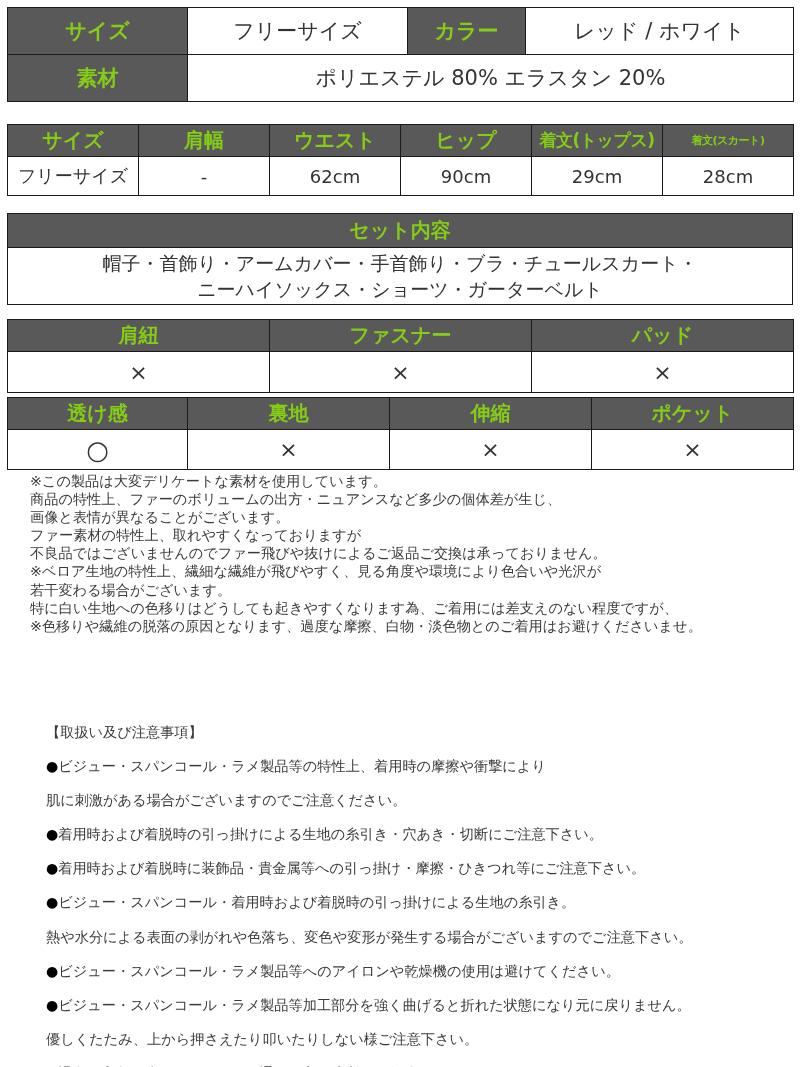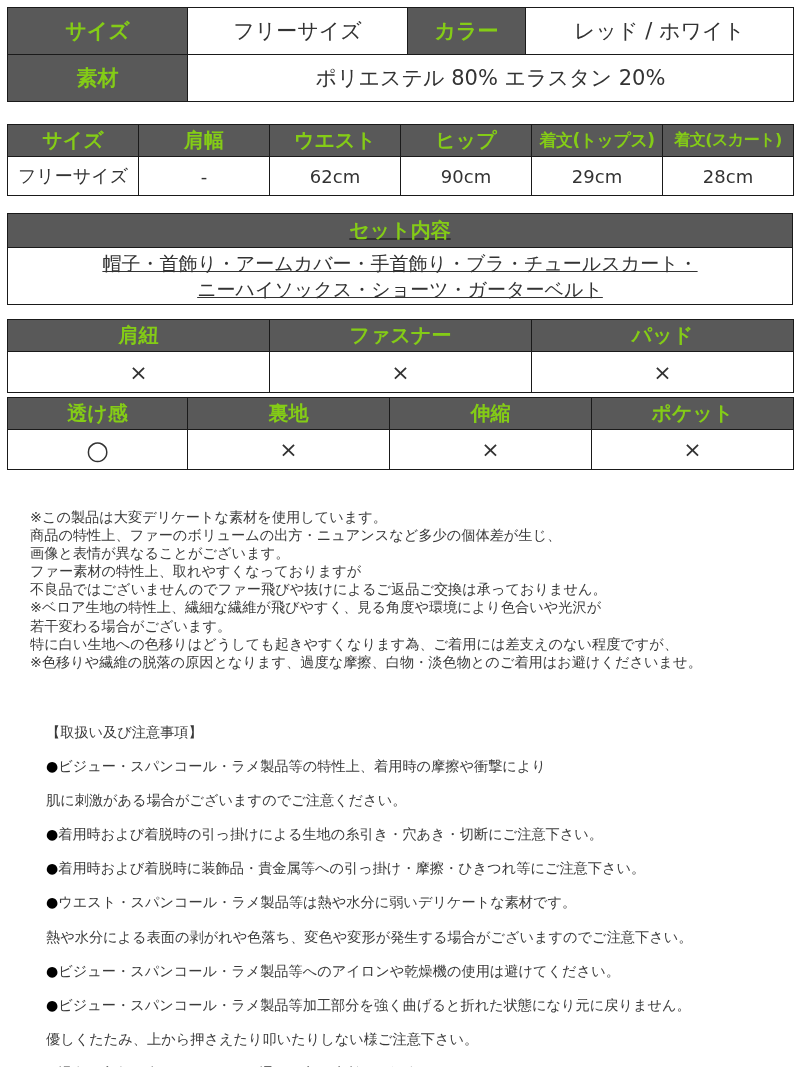--- a/index.html
+++ b/index.html
@@ -17,34 +17,34 @@
     td { background: #ffffff; color: #333333; font-weight: normal; }
 
     #t1 { top: 7px; }
     #t1 th, #t1 td { height: 46px; font-size: 21px; }
     #t1 tr:nth-child(2) th, #t1 tr:nth-child(2) td { height: 46px; }
 
     #t2 { top: 124px; }
     #t2 th { height: 31px; font-size: 20px; }
     #t2 td { height: 38px; font-size: 18px; }
 
-    #t3 { top: 213px; text-decoration: underline; }
+    #t3 { top: 213px; }
     #t3 th { height: 33px; font-size: 20px; }
     #t3 td { height: 56px; font-size: 19px; line-height: 26px; white-space: normal; }
 
     #t4 { top: 319px; }
     #t4 th { height: 31px; font-size: 20px; }
     #t4 td { height: 40px; font-size: 22px; }
 
     #t5 { top: 397px; }
     #t5 th { height: 31px; font-size: 20px; }
     #t5 td { height: 39px; font-size: 22px; }
 
     .notes {
-      position: absolute; left: 30px; top: 508px; width: 760px;
+      position: absolute; left: 30px; top: 472px; width: 760px;
       font-size: 14.2px; line-height: 18.1px; color: #3a3a3a;
     }
     .notes p { margin: 0; white-space: nowrap; }
     .care {
       position: absolute; left: 30px; top: 707px; width: 760px;
       font-size: 14.2px; line-height: 18.1px; color: #3a3a3a;
     }
     .care p { margin: 16px; white-space: nowrap; }
     .bullet { color: #000000; font-size: 14px; }
   </style>
@@ -81,21 +81,21 @@
       <col style="width:131px">
       <col style="width:131px">
     </colgroup>
   <tbody>
       <tr>
     <th>サイズ</th>
     <th>肩幅</th>
     <th>ウエスト</th>
     <th>ヒップ</th>
     <th style="font-size:17px;letter-spacing:-0.5px">着文(トップス)</th>
-    <th style="font-size:16px;letter-spacing:-0.5px">着文(スカート)</th>
+    <th style="font-size:11px;letter-spacing:-0.5px">着文(スカート)</th>
   </tr>
   <tr>
     <td>フリーサイズ</td>
     <td>-</td>
     <td>62cm</td>
     <td>90cm</td>
     <td>29cm</td>
     <td>28cm</td>
   </tr>
 </tbody>
@@ -169,19 +169,19 @@
   <p>特に白い生地への色移りはどうしても起きやすくなります為、ご着用には差支えのない程度ですが、</p>
   <p>※色移りや繊維の脱落の原因となります、過度な摩擦、白物・淡色物とのご着用はお避けくださいませ。</p>
 </div>
 
 <div class="care">
   <p>【取扱い及び注意事項】</p>
   <p><span class="bullet">●</span><span>ビジュー・スパンコール・ラメ製品等の特性上、着用時の摩擦や衝撃により</span></p>
   <p><span>肌に刺激がある場合がございますのでご注意ください。</span></p>
   <p><span class="bullet">●</span><span>着用時および着脱時の引っ掛けによる生地の糸引き・穴あき・切断にご注意下さい。</span></p>
   <p><span class="bullet">●</span><span>着用時および着脱時に装飾品・貴金属等への引っ掛け・摩擦・ひきつれ等にご注意下さい。</span></p>
-  <p><span class="bullet">●</span><span>ウエスト・スパンコール・ラメ製品等は熱や水分に弱いデリケートな素材です。</span></p>
+  <p><span class="bullet">●</span><span>ビジュー・スパンコール・着用時および着脱時の引っ掛けによる生地の糸引き。</span></p>
   <p><span>熱や水分による表面の剥がれや色落ち、変色や変形が発生する場合がございますのでご注意下さい。</span></p>
   <p><span class="bullet">●</span><span>ビジュー・スパンコール・ラメ製品等へのアイロンや乾燥機の使用は避けてください。</span></p>
   <p><span class="bullet">●</span><span>ビジュー・スパンコール・ラメ製品等加工部分を強く曲げると折れた状態になり元に戻りません。</span></p>
   <p><span>優しくたたみ、上から押さえたり叩いたりしない様ご注意下さい。</span></p>
   <p><span class="bullet">●</span><span>退色や変色を防ぐためには、風通しの良い暗所にて保管して下さい。</span></p>
 </div>
 
 </body></html>

